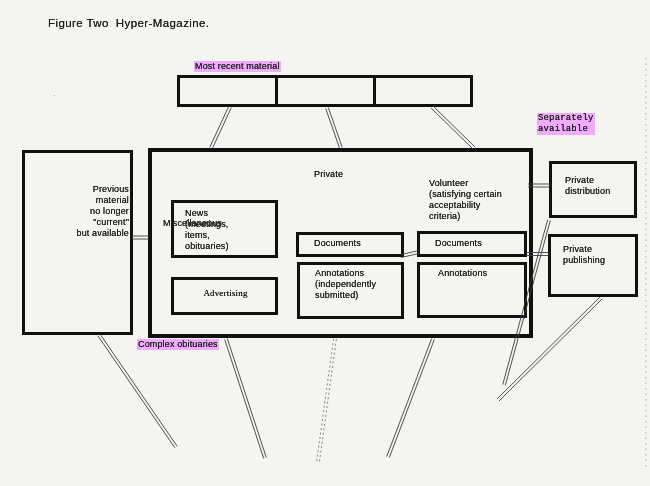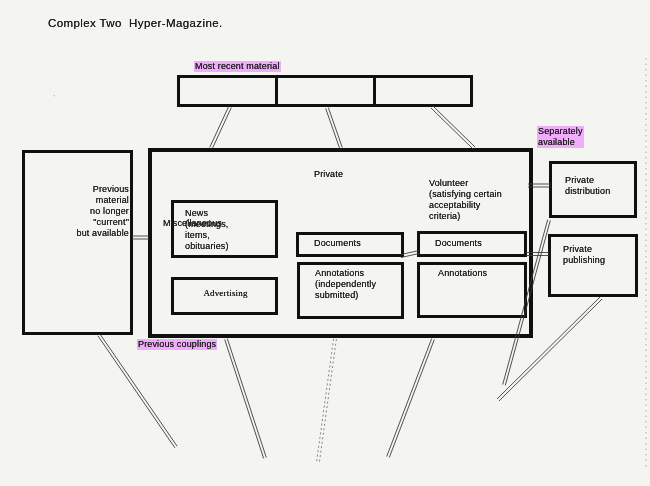--- a/index.html
+++ b/index.html
@@ -48,26 +48,26 @@
   }
   #connectors line{stroke:#3d3d3d;stroke-width:.9;}
   #connectors .dotted line{stroke:#767676;stroke-dasharray:2 2.5;}
   #connectors .artifact{stroke:#a9a9a9;stroke-width:1;stroke-dasharray:1.5 4;}
 </style>
 </head>
 <body>
 
 <div id="canvas">
 
-  <div class="title" style="left:48px;top:17px;">Complex Two  Hyper-Magazine.</div>
+  <div class="title" style="left:48px;top:17px;">Figure Two  Hyper-Magazine.</div>
 
   <div class="lbl" style="left:194px;top:61px;">Most recent material</div>
-  <div class="lbl" style="left:537px;top:126px;">Separately
+  <div class="lbl" style="left:537px;top:113px;font-family:Liberation Mono, monospace;">Separately
 available</div>
-  <div class="lbl" style="left:137px;top:339px;">Previous couplings</div>
+  <div class="lbl" style="left:137px;top:339px;">Complex obituaries</div>
 
   <div class="box" style="left:177px;top:75px;width:296px;height:32px;">
     <div class="divider" style="left:95px;"></div>
     <div class="divider" style="left:193px;"></div>
   </div>
 
   <div class="box" style="left:22px;top:150px;width:111px;height:185px;"></div>
   <div class="lbl inbox" style="left:48px;top:184px;width:80px;text-align:right;">Previous
 material
 no longer

